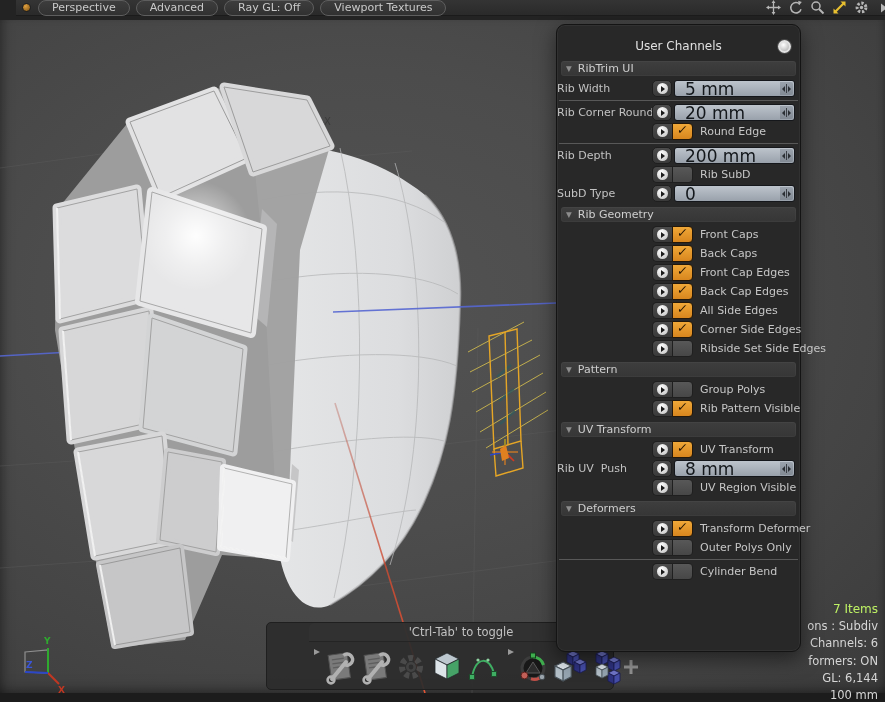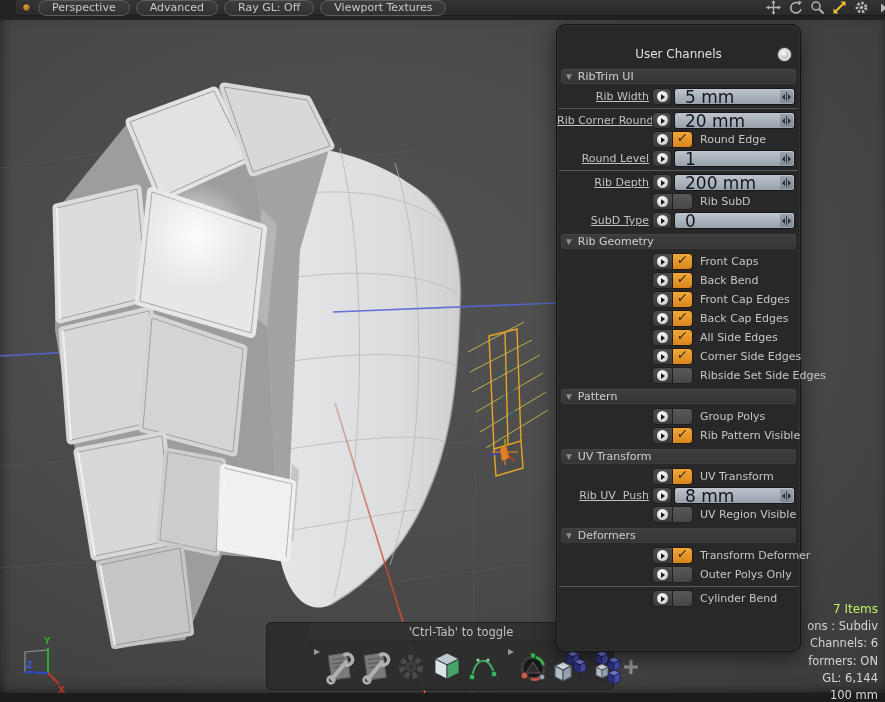--- a/index.html
+++ b/index.html
@@ -33,32 +33,32 @@
   .texp{width:9px;height:44px;display:flex;align-items:flex-start;justify-content:center;padding-top:3px;box-sizing:border-box;}
   .tsep{width:1px;height:40px;background:#4a4a4a;margin:0 3px;}
   
   #status{position:absolute;right:7px;top:601px;text-align:right;z-index:4;
           font-size:11.5px;color:#d6d6d6;line-height:17.2px;}
   #status .items{font-size:12px;}
   
   #panel{position:absolute;left:556px;top:24px;width:245px;height:628px;z-index:6;
          background:#282828;border:1px solid #141414;border-radius:9px;box-sizing:border-box;
          box-shadow:0 6px 20px rgba(0,0,0,.5), inset 0 0 0 1px rgba(255,255,255,.045);
-         padding-top:21px;}
+         padding-top:13px;}
   #panel-title{height:17px;line-height:17px;text-align:center;font-size:12px;color:#e0e0e0;
          position:relative;margin-bottom:6px;}
   #panel-radio{position:absolute;right:9px;top:2px;width:9px;height:9px;border-radius:50%;
          background:radial-gradient(circle at 38% 32%,#ffffff,#a8a8a8);
          border:2px solid #e2e2e2;box-shadow:0 0 0 1px #4a4a4a;}
   .sec{height:15px;margin:5px 4px 4px;background:linear-gradient(#3e3e3e,#363636);border-radius:3px;
        display:flex;align-items:center;padding:0 5px;font-size:11px;color:#cecece;
        box-shadow:inset 0 0 0 1px rgba(255,255,255,.03);}
   .sec .tri{color:#8d8d8d;font-size:7.5px;margin-right:6px;transform:translateY(-0.5px);}
   .row{height:17px;margin:2px 0;display:flex;align-items:center;}
-  .rlabel{width:92px;text-align:right;font-size:11px;color:#c2c2c2;white-space:pre;flex:none;text-decoration:underline;}
+  .rlabel{width:92px;text-align:left;font-size:11px;color:#c2c2c2;white-space:pre;flex:none;}
   .cbtn{width:20px;height:17px;margin-left:3px;background:linear-gradient(#4c4c4c,#3a3a3a);
         border:1px solid #1f1f1f;display:flex;align-items:center;justify-content:center;
         flex:none;box-sizing:border-box;}
   .cbtn.solo{border-radius:5px;}
   .cbtn.pairleft{border-radius:5px 0 0 5px;border-right:none;}
   .circ{width:11px;height:11px;border-radius:50%;background:radial-gradient(circle at 38% 30%,#fff,#bfbfbf);
         display:flex;align-items:center;justify-content:center;}
   .arr{width:0;height:0;border-left:4px solid #1b1b1b;border-top:3px solid transparent;border-bottom:3px solid transparent;margin-left:1px;}
   .field{flex:1;height:17px;margin:0 5px 0 2px;background:linear-gradient(#bdc4cc,#99a1ab);
          border-radius:3px;border:1px solid #15171b;position:relative;display:flex;align-items:center;
@@ -479,36 +479,20 @@
           <span class="cbtn pairleft">
             <span class="circ">
               <span class="arr"></span>
             </span>
           </span>
           <span class="chk on">
             <span class="mark">✓</span>
           </span>
           <span class="clabel">Round Edge</span>
         </div>
-        <div class="row">
-          <span class="rlabel">Round Level</span>
-          <span class="cbtn solo">
-            <span class="circ">
-              <span class="arr"></span>
-            </span>
-          </span>
-          <span class="field">
-            <span class="fval">1</span>
-            <span class="spin">
-              <span class="spl"></span>
-              <span class="spm"></span>
-              <span class="spr"></span>
-            </span>
-          </span>
-        </div>
         <div class="hdiv"></div>
         <div class="row">
           <span class="rlabel">Rib Depth</span>
           <span class="cbtn solo">
             <span class="circ">
               <span class="arr"></span>
             </span>
           </span>
           <span class="field">
             <span class="fval">200 mm</span>
@@ -564,21 +548,21 @@
         <div class="row">
           <span class="rlabel"></span>
           <span class="cbtn pairleft">
             <span class="circ">
               <span class="arr"></span>
             </span>
           </span>
           <span class="chk on">
             <span class="mark">✓</span>
           </span>
-          <span class="clabel">Back Bend</span>
+          <span class="clabel">Back Caps</span>
         </div>
         <div class="row">
           <span class="rlabel"></span>
           <span class="cbtn pairleft">
             <span class="circ">
               <span class="arr"></span>
             </span>
           </span>
           <span class="chk on">
             <span class="mark">✓</span>

